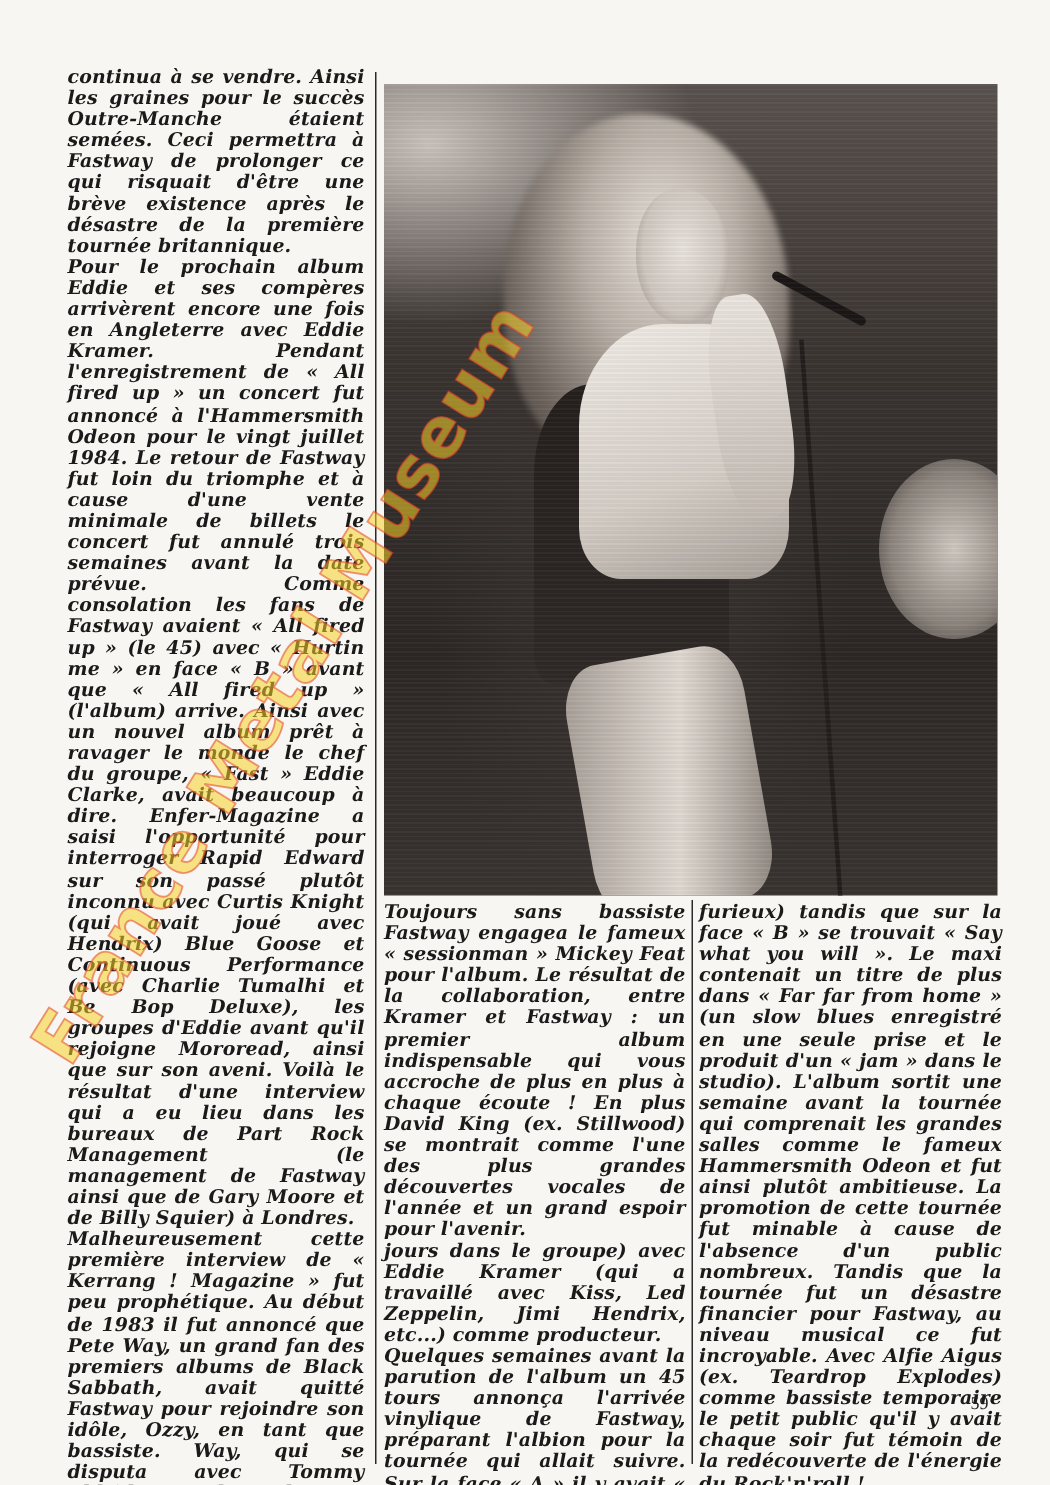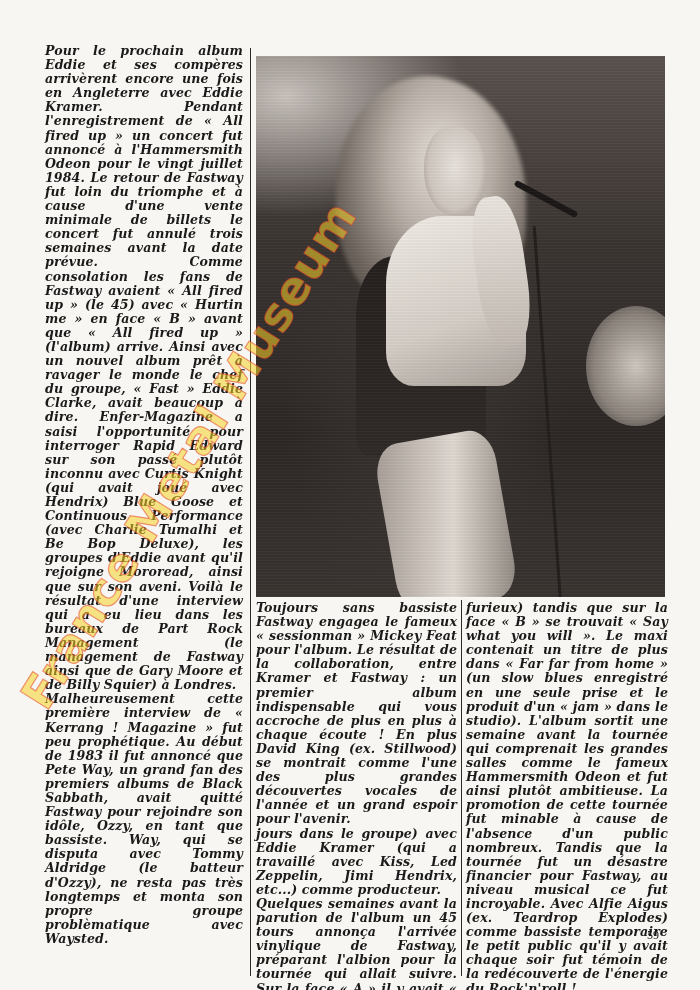--- a/index.html
+++ b/index.html
@@ -90,20 +90,21 @@
 
   #page-number {
     position: absolute; left: 647px; top: 928px;
     font-family: "Liberation Serif", serif; font-size: 12px; color: #222;
   }
 </style>
 </head>
 <body>
 
 <div id="col-left" class="col">
+  <p>continua à se vendre. Ainsi les graines pour le succès Outre-Manche étaient semées. Ceci permettra à Fastway de prolonger ce qui risquait d'être une brève existence après le désastre de la première tournée britannique.</p>
   <p>Pour le prochain album Eddie et ses compères arrivèrent encore une fois en Angleterre avec Eddie Kramer. Pendant l'enregistrement de « All fired up » un concert fut annoncé à l'Hammersmith Odeon pour le vingt juillet 1984. Le retour de Fastway fut loin du triomphe et à cause d'une vente minimale de billets le concert fut annulé trois semaines avant la date prévue. Comme consolation les fans de Fastway avaient « All fired up » (le 45) avec « Hurtin me » en face « B » avant que « All fired up » (l'album) arrive. Ainsi avec un nouvel album prêt à ravager le monde le chef du groupe, « Fast » Eddie Clarke, avait beaucoup à dire. Enfer-Magazine a saisi l'opportunité pour interroger Rapid Edward sur son passé plutôt inconnu avec Curtis Knight (qui avait joué avec Hendrix) Blue Goose et Continuous Performance (avec Charlie Tumalhi et Be Bop Deluxe), les groupes d'Eddie avant qu'il rejoigne Mororead, ainsi que sur son aveni. Voilà le résultat d'une interview qui a eu lieu dans les bureaux de Part Rock Management (le management de Fastway ainsi que de Gary Moore et de Billy Squier) à Londres.</p>
   <p>Malheureusement cette première interview de « Kerrang ! Magazine » fut peu prophétique. Au début de 1983 il fut annoncé que Pete Way, un grand fan des premiers albums de Black Sabbath, avait quitté Fastway pour rejoindre son idôle, Ozzy, en tant que bassiste. Way, qui se disputa avec Tommy Aldridge (le batteur d'Ozzy), ne resta pas très longtemps et monta son propre groupe problèmatique avec Waysted.</p>
 
 </div>
 
 <div id="rule-1" class="rule"></div>
 
 <div id="photo" title="Black and white concert photo of a long curly-haired singer in a white shirt and dark vest singing into a microphone">
   <div id="ph-right-figure" class="ph"></div>
   <div id="ph-hair" class="ph"></div>

